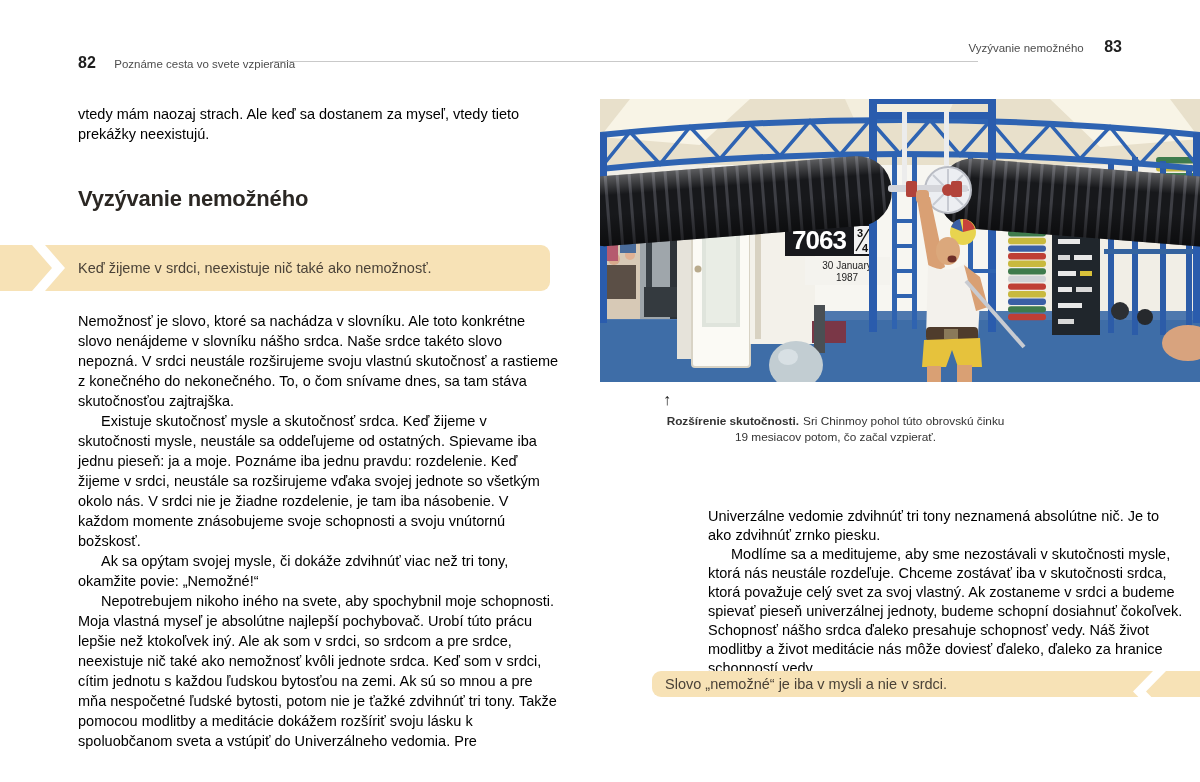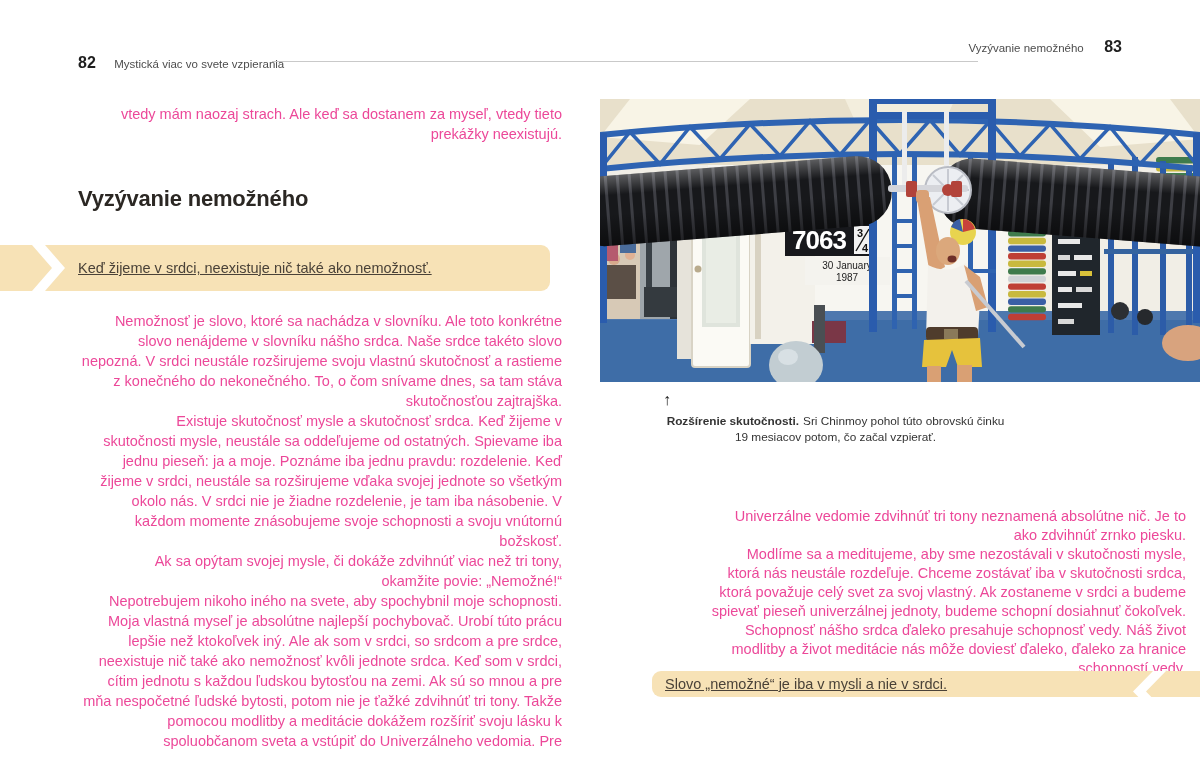--- a/index.html
+++ b/index.html
@@ -9,33 +9,33 @@
     font-family:"Liberation Sans", sans-serif; color:#3f3f3f;
   }
   .abs { position:absolute; }
 
   
   .rh-num { font-size:16px; font-weight:bold; color:#1f1f1f; }
   .rh-title { font-size:11.5px; color:#4d4d4d; }
   .rh-rule { height:1px; background:#c9c9c9; }
 
   
-  .bodycol { font-size:14.5px; line-height:20px; color:#ec4899; text-align:right; }
+  .bodycol { font-size:14.5px; line-height:20px; color:#000000; text-align:left; }
   .bodycol p { margin:0; }
   .bodycol p.ind { text-indent:23px; }
   .bodycol.rt { line-height:19px;margin-left:45px; }
 
   h1.chapter {
     font-size:22px; line-height:26px; font-weight:bold; color:#2b2723;
     letter-spacing:-0.2px;
   }
 
   
   .band { background:#f7e2b6; position:absolute; }
-  .band .q { font-size:14.5px; color:#4a4238; position:absolute; top:50%; transform:translateY(-50%); white-space:nowrap;text-decoration:underline; }
+  .band .q { font-size:14.5px; color:#4a4238; position:absolute; top:50%; transform:translateY(-50%); white-space:nowrap; }
   .band-left  { left:0; top:245px; width:550px; height:46px; border-radius:0 9px 9px 0; }
   .band-left .q { left:78px; }
   .band-right { left:652px; top:671px; width:548px; height:26px; border-radius:9px 0 0 9px; }
   .band-right .q { left:13px; }
   .chev { position:absolute; top:0; }
 
   
   .cap-arrow { font-size:16px; font-weight:bold; color:#222; }
   .caption { font-size:11.8px; line-height:16px; color:#333; width:345px;text-align:center; }
   .caption .lead { font-weight:bold; padding-right:4px; }
@@ -43,21 +43,21 @@
   .photo-frame { left:600px; top:99px; width:600px; height:283px; overflow:hidden;text-align:right; }
   svg text { font-family:"Liberation Sans", sans-serif; }
 </style>
 </head>
 <body>
 
 <div>
 
   <div class="abs" style="left:78px; top:54px;">
     <span class="rh-num">82</span>
-    <span class="rh-title" style="margin-left:14px;">Mystická viac vo svete vzpierania</span>
+    <span class="rh-title" style="margin-left:14px;">Poznáme cesta vo svete vzpierania</span>
   </div>
   <div class="abs rh-rule" style="left:272px; top:61px; width:706px;"></div>
   <div class="abs" style="right:78px; top:38px; white-space:nowrap;">
     <span class="rh-title" style="margin-right:16px;">Vyzývanie nemožného</span>
     <span class="rh-num">83</span>
   </div>
 
   <div class="abs bodycol" style="left:78px; top:104px; width:484px;">
     <p>vtedy mám naozaj strach. Ale keď sa dostanem za myseľ, vtedy tieto prekážky neexistujú.</p>
   </div>

